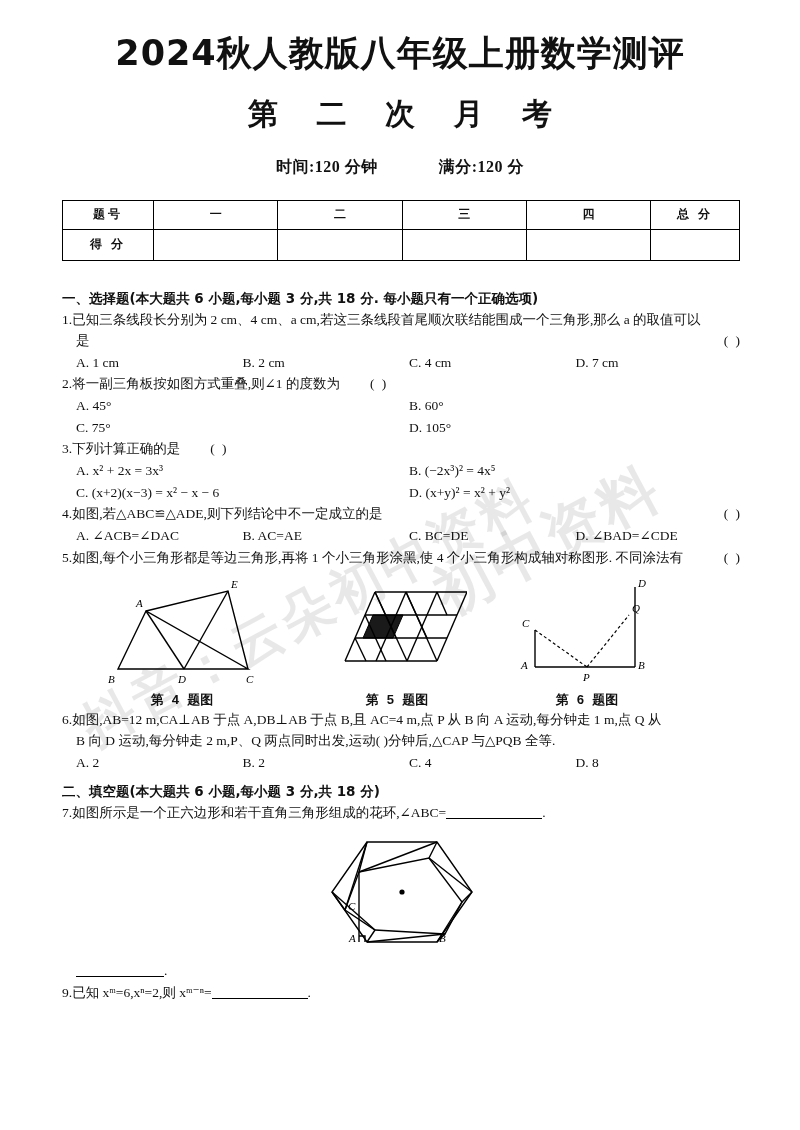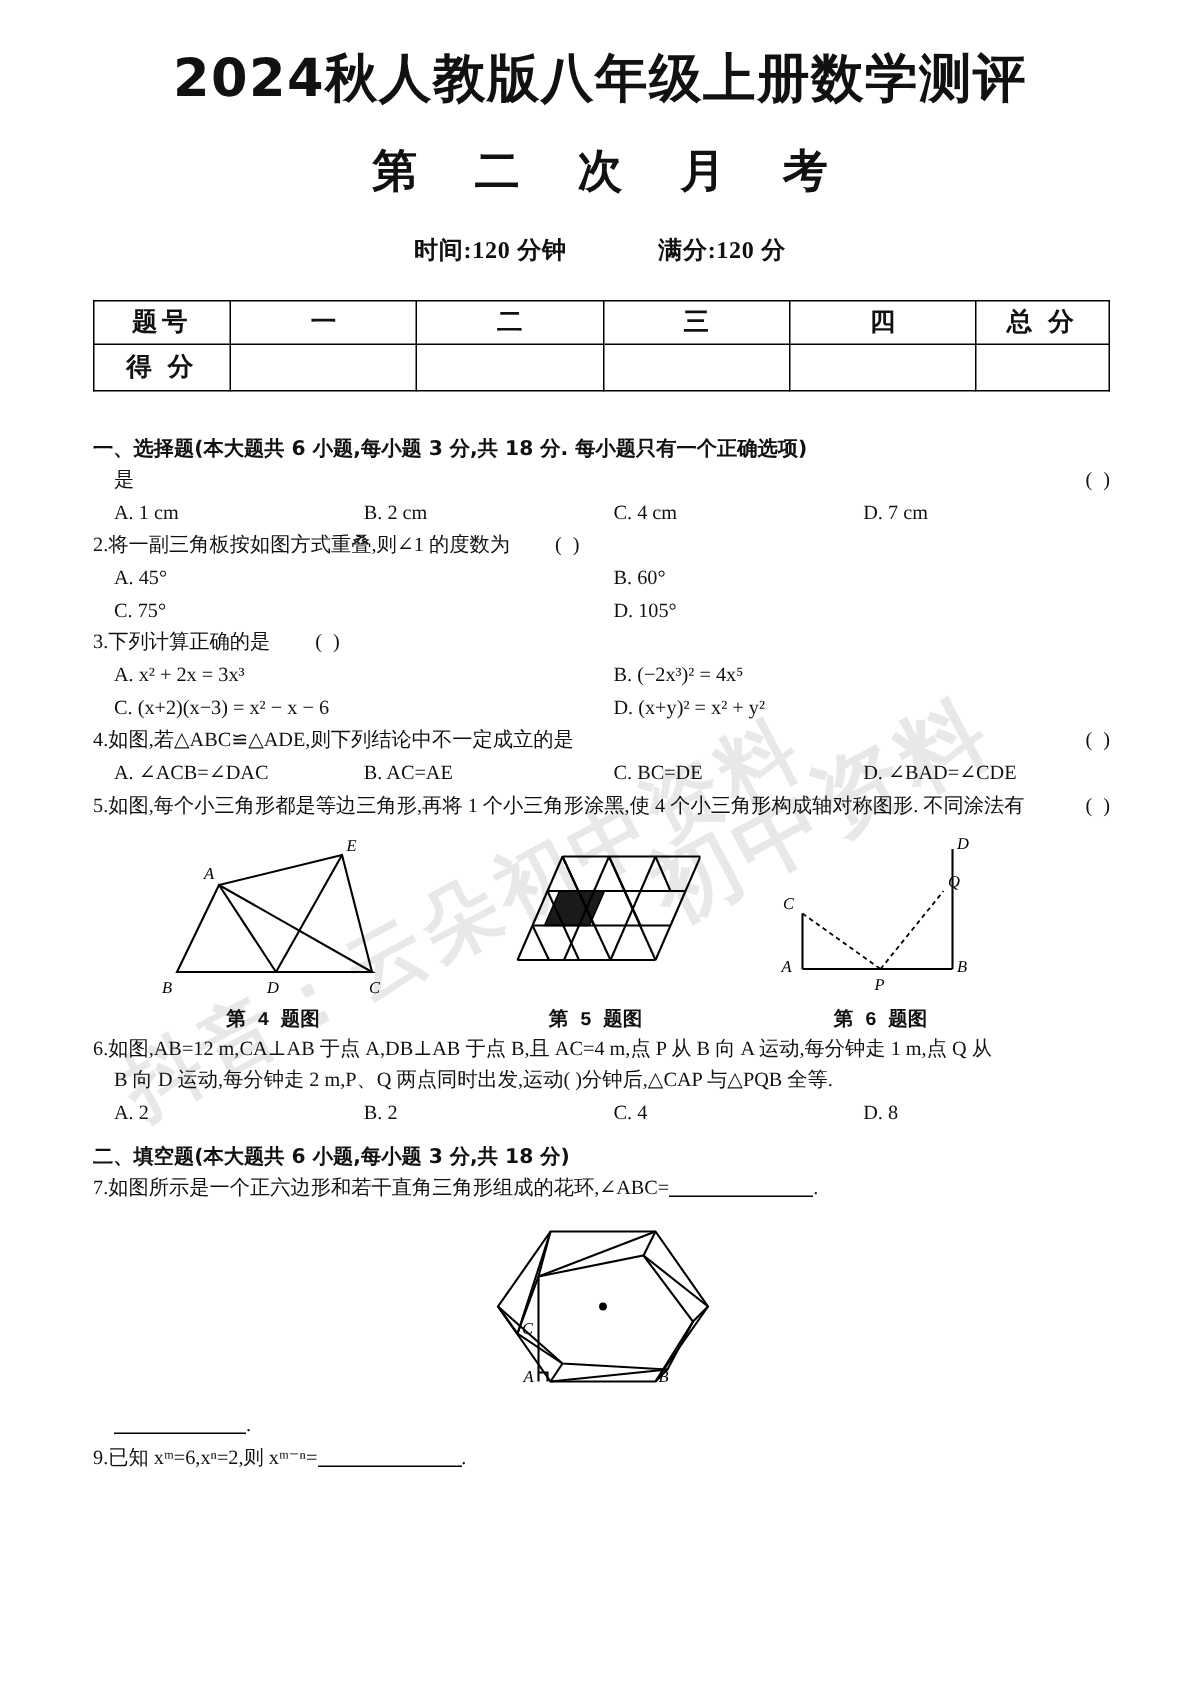--- a/index.html
+++ b/index.html
@@ -75,23 +75,23 @@
   .score-table-wrap { padding: 22px 60px 0 62px; }
   table.score {
     width: 678px;
     border-collapse: collapse;
     table-layout: fixed;
   }
   table.score td {
     border: 1.5px solid #000;
     height: 26px;
     text-align: center;
-    font-size: 17px;
-    font-weight: 700;
-    font-family: Liberation Sans, sans-serif;
+    font-size: 12px;
+    font-weight: 700;
+    font-family: Liberation Serif, serif;
   }
   table.score td.lbl { width: 88px; letter-spacing: 3px; }
   table.score td.tot { width: 86px; letter-spacing: 3px; }
   table.score tr.row-blank td { height: 28px; }
 
   
   .content { padding: 6px 58px 0 62px; position: relative; z-index: 8; }
   .sec-head {
     font-family: "DejaVu Sans", "Liberation Sans", sans-serif;
     font-weight: 700;
@@ -183,20 +183,23 @@
       </tr>
     </tbody>
       </table>
   </div>
 
   <div class="content">
 
     <div class="sec-head">一、选择题(本大题共 6 小题,每小题 3 分,共 18 分. 每小题只有一个正确选项)</div>
 
     <div class="q">
+      <span class="stem">
+        <span>1.</span><span>已知三条线段长分别为 2 cm、4 cm、a cm,若这三条线段首尾顺次联结能围成一个三角形,那么 a 的取值可以</span>
+      </span>
       <span class="cont">
         <span class="paren">(    )</span>
         <span>是</span>
       </span>
     </div>
     <div class="opts">
       <span>A. 1 cm</span>
       <span>B. 2 cm</span>
       <span>C. 4 cm</span>
       <span>D. 7 cm</span>

